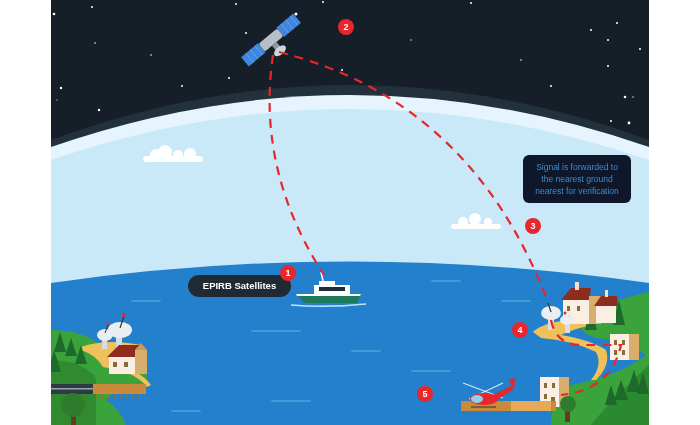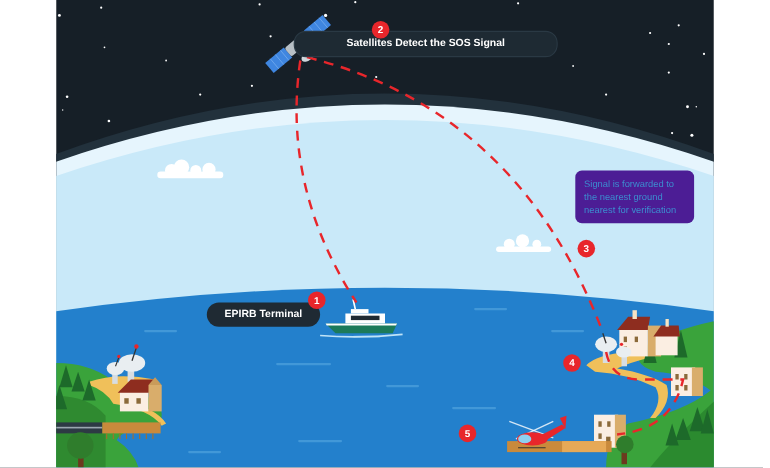--- a/index.html
+++ b/index.html
@@ -7,22 +7,22 @@
            font-family: "Liberation Sans", sans-serif; }
     #scene { position: absolute; left: 51px; top: 0; width: 598px; height: 425px; overflow: hidden; }
     #scene svg.bg { position: absolute; left: 0; top: 0; }
     .pill { position: absolute; height: 22px; border-radius: 11px; background: #1f2a33;
             color: #ffffff; font-weight: bold; font-size: 9.5px; line-height: 22px;
             text-align: center; white-space: nowrap; }
     .pill.sky { background: #1e2a33; border: 1px solid #2a3944; }
     .badge { position: absolute; width: 16px; height: 16px; border-radius: 50%;
              background: #e8262b; color: #ffffff; font-weight: bold; font-size: 9px;
              line-height: 16px; text-align: center; }
-    .note { position: absolute; background: #4c1d95; border-radius: 6px; color: #3c8dd0;
-            font-size: 8.5px; line-height: 12px; padding: 6px 8px; text-align: left; }
+    .note { position: absolute; background: #0f172a; border-radius: 6px; color: #3c8dd0;
+            font-size: 8.5px; line-height: 12px; padding: 6px 8px; text-align: center; }
     .note span { display: block; }
   </style>
 </head>
 <body>
 
 <div id="scene">
   <svg class="bg" width="598" height="425" viewBox="0 0 598 425">
 
     <rect x="0" y="0" width="598" height="425" fill="#161f27"></rect>
 
@@ -238,34 +238,31 @@
       <ellipse cx="0" cy="14" rx="7" ry="4" fill="#cfd6db"></ellipse>
     </g>
 
     <g fill="none" stroke="#e8262b" stroke-width="2.2" stroke-dasharray="9 7">
       <path d="M222 55 Q205 170 273 275"></path>
       <path d="M228 52 Q420 100 497 302"></path>
       <path d="M500 320 Q505 345 530 345 Q560 345 570 345 Q560 390 510 395"></path>
     </g>
   </svg>
 
-  <div class="pill sky" style="left:216px; top:28px; width:238px;">
-    <span>Satellites Detect the SOS Signal</span>
-  </div>
   <div class="badge" style="left:287px; top:19px;">2</div>
 
   <div class="note" style="left:472px; top:155px; width:92px;">
     <span>Signal is forwarded to</span>
     <span>the nearest ground</span>
     <span>nearest for verification</span>
   </div>
 
   <div class="badge" style="left:474px; top:218px;">3</div>
 
   <div class="pill" style="left:137px; top:275px; width:103px;">
-    <span>EPIRB Terminal</span>
+    <span>EPIRB Satellites</span>
   </div>
   <div class="badge" style="left:229px; top:265px;">1</div>
 
   <div class="badge" style="left:461px; top:322px;">4</div>
 
   <div class="badge" style="left:366px; top:386px;">5</div>
 </div>
 
 </body></html>

